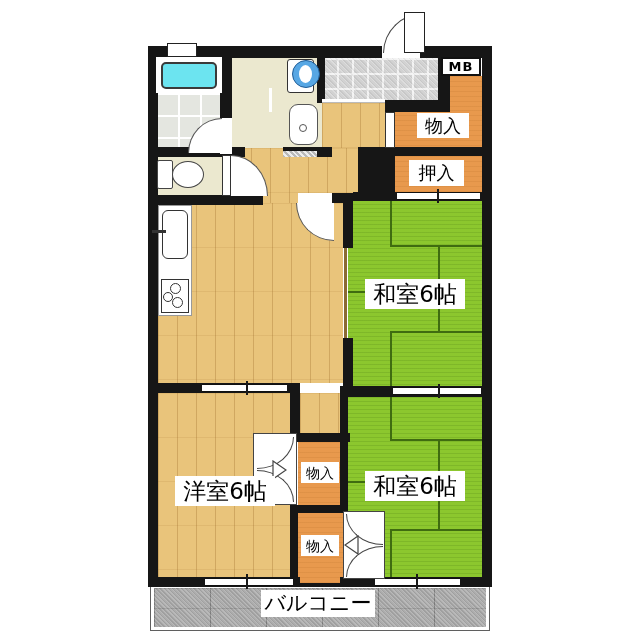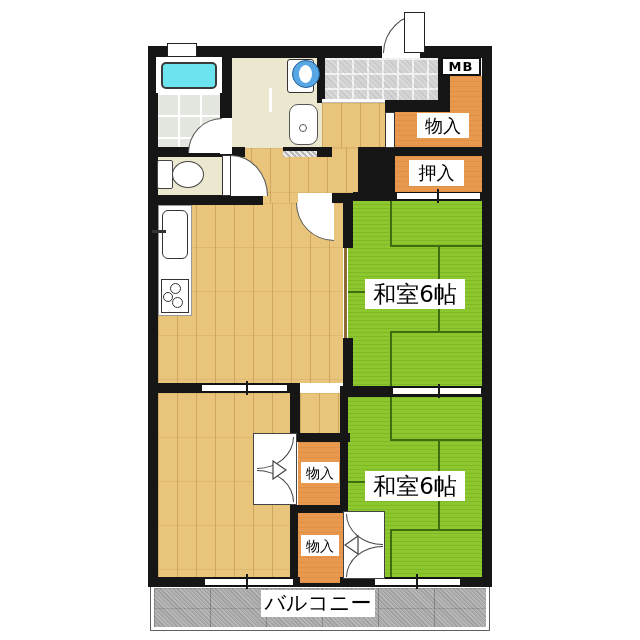--- a/index.html
+++ b/index.html
@@ -187,20 +187,23 @@
   <svg style="left:344px;top:535px;" width="15" height="20" viewBox="0 0 15 20">
       <polygon points="14,1 1,10 14,19" fill="#fff" stroke="#444" stroke-width="1.2"></polygon>
     </svg>
 
   <div class="rlabel" style="left:365px;top:279px;width:100px;height:30px;">
       <span>和室6帖</span>
     </div>
   <div class="rlabel" style="left:365px;top:471px;width:100px;height:30px;">
       <span>和室6帖</span>
     </div>
+  <div class="rlabel" style="left:175px;top:476px;width:100px;height:30px;">
+      <span>洋室6帖</span>
+    </div>
   <div class="rlabel" style="left:261px;top:590px;width:114px;height:27px;font-size:21px;">
       <span>バルコニー</span>
     </div>
   <div class="slabel" style="left:417px;top:113px;width:52px;height:25px;font-size:18px;">
       <span>物入</span>
     </div>
   <div class="slabel" style="left:409px;top:160px;width:55px;height:26px;font-size:18px;">
       <span>押入</span>
     </div>
   <div class="slabel" style="left:301px;top:462px;width:38px;height:21px;font-size:14px;">

